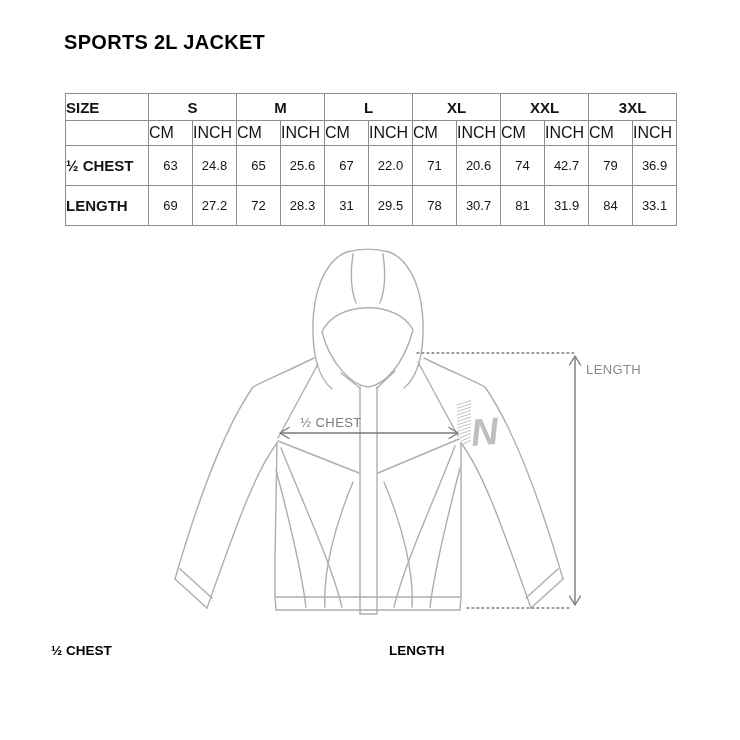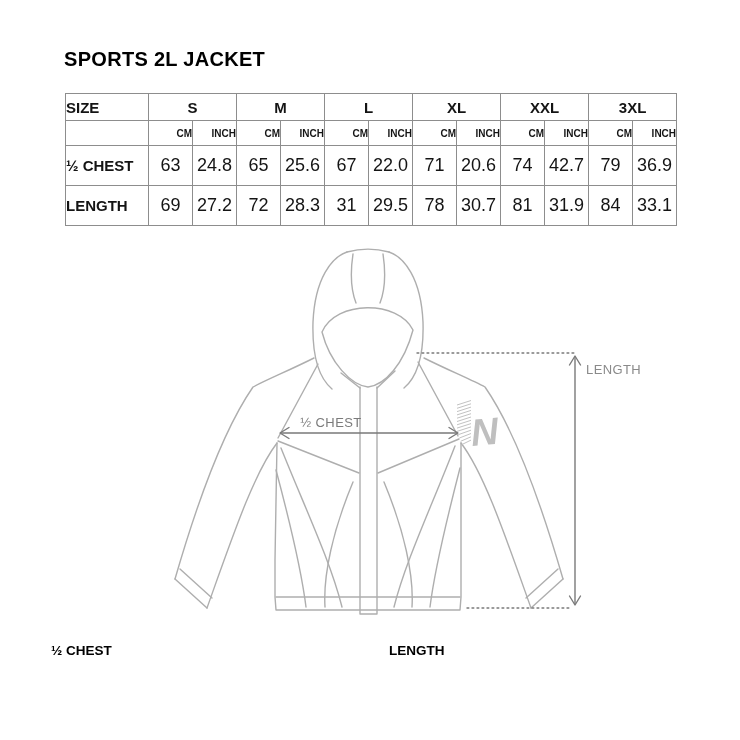--- a/index.html
+++ b/index.html
@@ -1,39 +1,39 @@
 <!DOCTYPE html>
 <html><head>
 <meta charset="utf-8">
 <style>
   html,body{margin:0;padding:0;background:#ffffff;}
   .page{
     position:relative;width:740px;height:740px;background:#ffffff;
     font-family:"Liberation Sans",sans-serif;color:#111;overflow:hidden;
   }
   .page-title{
-    position:absolute;left:64px;top:48px;margin:0;
+    position:absolute;left:64px;top:31px;margin:0;
     font-size:20px;font-weight:bold;letter-spacing:.3px;color:#000;
   }
   table.size-chart{
     position:absolute;left:65px;top:93px;width:611px;
     border-collapse:collapse;table-layout:fixed;background:#fff;padding-left:8px;
   }
   table.size-chart th,table.size-chart td{
     border:1px solid #8d8d8d;padding:0;background:#fff;
     font-family:"Liberation Sans",sans-serif;color:#141414;
   }
   tr.size-row{height:27px;}
   tr.unit-row{height:25px;}
   tr.data-row{height:40px;}
   th.corner,th.row-label{font-size:15px;font-weight:bold;text-align:left;padding-left:10px;}
   th.size-name{font-size:15px;font-weight:bold;text-align:center;}
-  th.unit{font-size:10px;font-weight:bold;text-align:right;}
+  th.unit{font-size:16px;font-weight:normal;text-align:left;}
   th.blank{border:1px solid #8d8d8d;}
-  td.val{font-size:18px;font-weight:normal;text-align:center;}
+  td.val{font-size:13px;font-weight:normal;text-align:center;}
   .diagram{position:absolute;left:0;top:230px;width:740px;height:400px;}
   .legend-col{position:absolute;top:641px;font-size:13px;line-height:1.42;color:#000;}
   .legend-col .legend-title{font-size:13.5px;font-weight:bold;margin:0 0 3px 0;}
   .legend-chest{left:51px;width:338px;}
   .legend-length{left:389px;width:340px;}
   svg text{font-family:"Liberation Sans",sans-serif;}
 </style>
 </head>
 <body>
 

